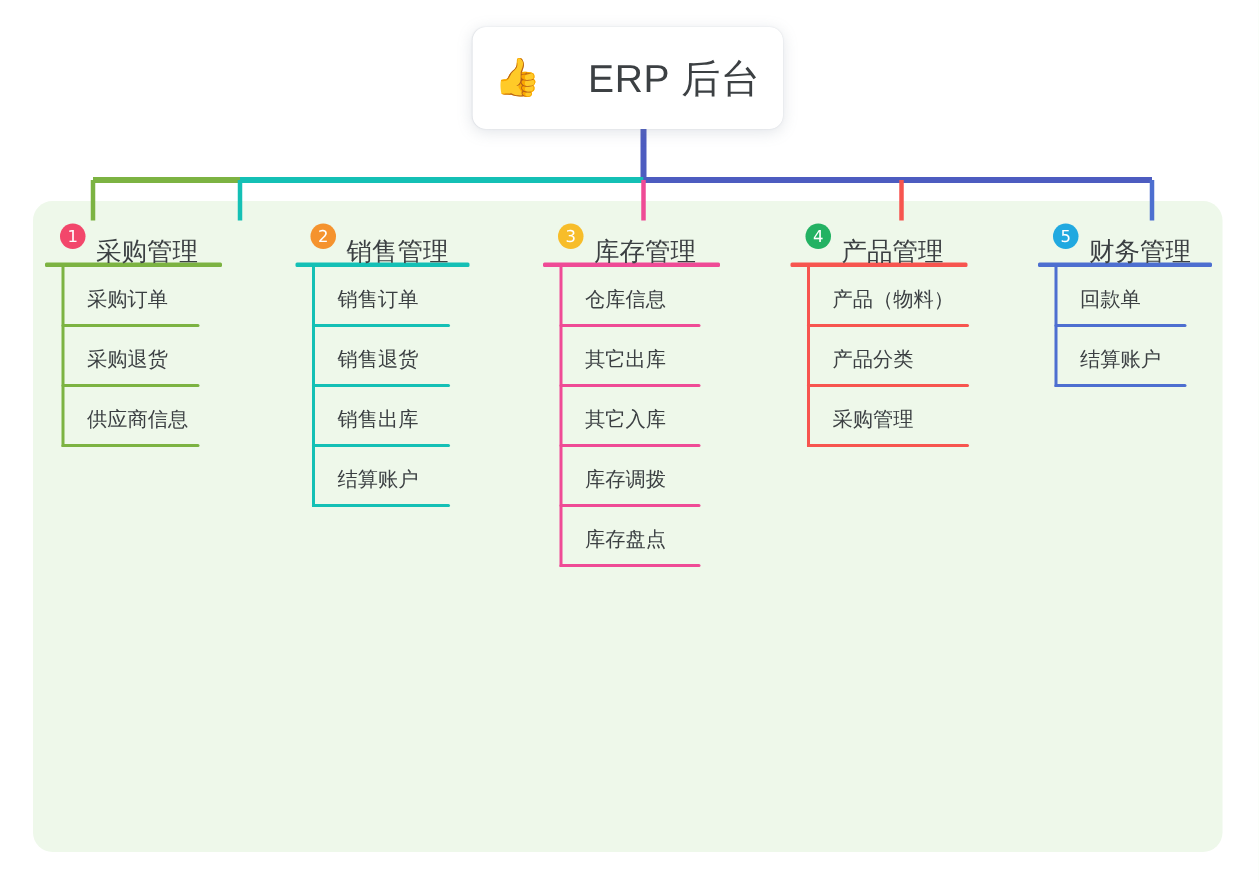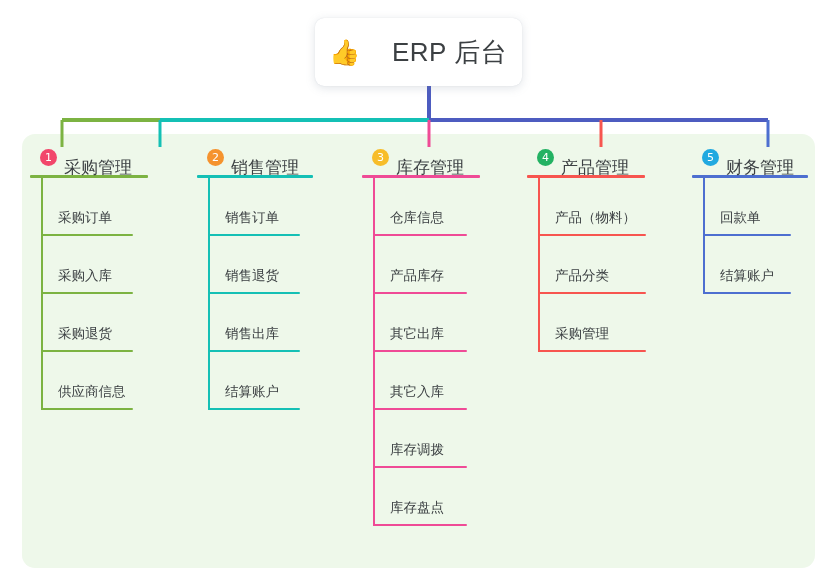--- a/index.html
+++ b/index.html
@@ -122,21 +122,21 @@
   }
   .spine {
     position: absolute;
     left: 0;
     top: 0;
     bottom: 0;
     width: 2px;
   }
   .item {
     position: relative;
-    height: 58px;
+    height: 40px;
     box-sizing: border-box;
   }
   .item-label {
     position: absolute;
     left: 17px;
     bottom: 9px;
     font-size: 13.5px;
     color: #3c4043;
     white-space: nowrap;
   }
@@ -179,24 +179,20 @@
         <span class="col-title">采购管理</span>
       </div>
       <div class="head-rule" style="background: rgb(124, 179, 66); width: 118px;"></div>
       <div class="items">
         <div class="spine" style="background: rgb(124, 179, 66);"></div>
         <div class="item">
           <span class="item-label">采购订单</span>
           <div class="item-rule" style="background: rgb(124, 179, 66); width: 92px;"></div>
         </div>
         <div class="item">
-          <span class="item-label">采购入库</span>
-          <div class="item-rule" style="background: rgb(124, 179, 66); width: 92px;"></div>
-        </div>
-        <div class="item">
           <span class="item-label">采购退货</span>
           <div class="item-rule" style="background: rgb(124, 179, 66); width: 92px;"></div>
         </div>
         <div class="item">
           <span class="item-label">供应商信息</span>
           <div class="item-rule" style="background: rgb(124, 179, 66); width: 92px;"></div>
         </div>
       </div>
     </div>
     <div class="column" style="left: 197px;">
@@ -231,24 +227,20 @@
         <span class="col-title">库存管理</span>
       </div>
       <div class="head-rule" style="background: rgb(239, 75, 150); width: 118px;"></div>
       <div class="items">
         <div class="spine" style="background: rgb(239, 75, 150);"></div>
         <div class="item">
           <span class="item-label">仓库信息</span>
           <div class="item-rule" style="background: rgb(239, 75, 150); width: 94px;"></div>
         </div>
         <div class="item">
-          <span class="item-label">产品库存</span>
-          <div class="item-rule" style="background: rgb(239, 75, 150); width: 94px;"></div>
-        </div>
-        <div class="item">
           <span class="item-label">其它出库</span>
           <div class="item-rule" style="background: rgb(239, 75, 150); width: 94px;"></div>
         </div>
         <div class="item">
           <span class="item-label">其它入库</span>
           <div class="item-rule" style="background: rgb(239, 75, 150); width: 94px;"></div>
         </div>
         <div class="item">
           <span class="item-label">库存调拨</span>
           <div class="item-rule" style="background: rgb(239, 75, 150); width: 94px;"></div>

